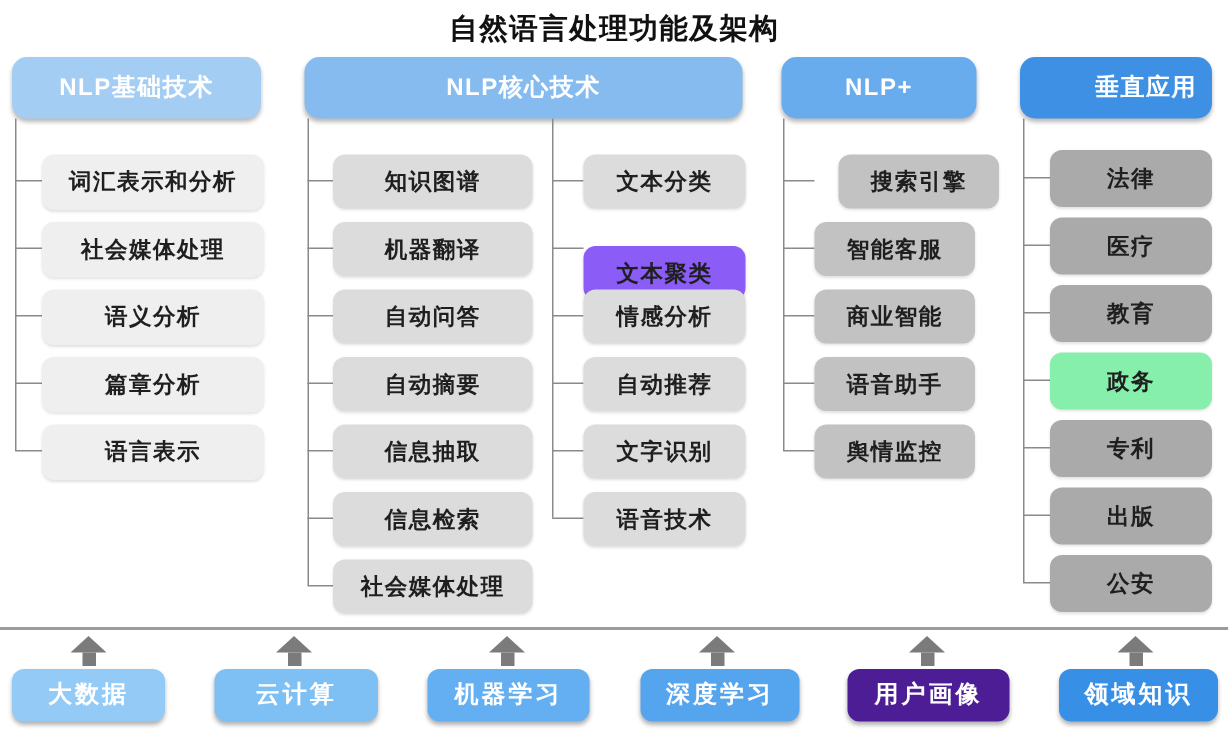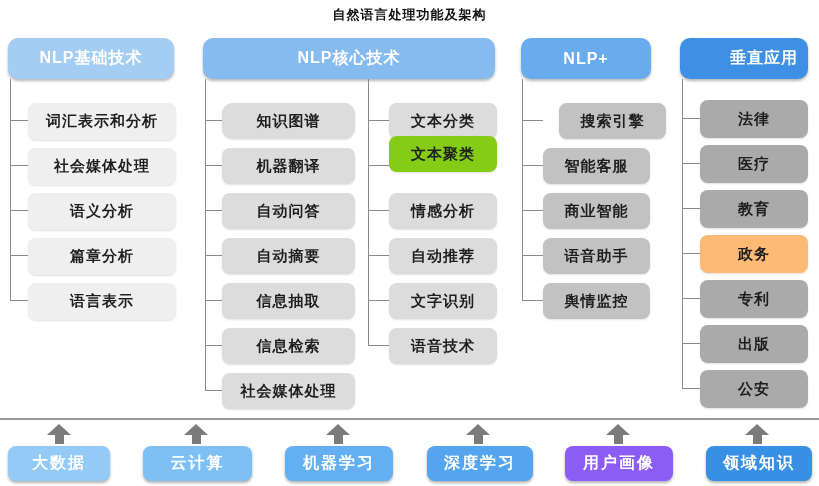--- a/index.html
+++ b/index.html
@@ -10,21 +10,21 @@
     width: 819px;
     height: 486px;
     background: #ffffff;
     overflow: hidden;
   }
   .diagram-title {
     position: absolute;
     left: 0; top: 6px;
     width: 100%;
     text-align: center;
-    font-size: 13px;
+    font-size: 19px;
     font-weight: bold;
     color: #111111;
     letter-spacing: 1px;
   }
   .col-header {
     position: absolute;
     top: 38px;
     height: 41px;
     border-radius: 10px;
     color: #ffffff;
@@ -132,36 +132,36 @@
   <div class="item c1" style="top: 238px; background-color: rgb(239, 239, 239);">篇章分析</div>
   <div class="item c1" style="top: 283px; background-color: rgb(239, 239, 239);">语言表示</div>
 
   <div class="tick" style="left:205px; width:17px; top:120px;"></div>
   <div class="tick" style="left:205px; width:17px; top:165px;"></div>
   <div class="tick" style="left:205px; width:17px; top:210px;"></div>
   <div class="tick" style="left:205px; width:17px; top:255px;"></div>
   <div class="tick" style="left:205px; width:17px; top:300px;"></div>
   <div class="tick" style="left:205px; width:17px; top:345px;"></div>
   <div class="tick" style="left:205px; width:17px; top:390px;"></div>
-  <div class="item c2a" style="top: 103px; background-color: rgb(220, 220, 220); border-radius: 11px;">知识图谱</div>
+  <div class="item c2a" style="top: 103px; background-color: rgb(220, 220, 220);">知识图谱</div>
   <div class="item c2a" style="top: 148px; background-color: rgb(220, 220, 220);">机器翻译</div>
   <div class="item c2a" style="top: 193px; background-color: rgb(220, 220, 220);">自动问答</div>
   <div class="item c2a" style="top: 238px; background-color: rgb(220, 220, 220);">自动摘要</div>
   <div class="item c2a" style="top: 283px; background-color: rgb(220, 220, 220);">信息抽取</div>
   <div class="item c2a" style="top: 328px; background-color: rgb(220, 220, 220);">信息检索</div>
   <div class="item c2a" style="top: 373px; background-color: rgb(220, 220, 220);">社会媒体处理</div>
 
   <div class="tick" style="left:368px; width:21px; top:120px;"></div>
   <div class="tick" style="left:368px; width:21px; top:165px;"></div>
   <div class="tick" style="left:368px; width:21px; top:210px;"></div>
   <div class="tick" style="left:368px; width:21px; top:255px;"></div>
   <div class="tick" style="left:368px; width:21px; top:300px;"></div>
   <div class="tick" style="left:368px; width:21px; top:345px;"></div>
   <div class="item c2b" style="top: 103px; background-color: rgb(220, 220, 220);">文本分类</div>
-  <div class="item c2b" style="top: 136px; background-color: #84cc16;">文本聚类</div>
+  <div class="item c2b" style="top: 164px; background-color: #8b5cf6;">文本聚类</div>
   <div class="item c2b" style="top: 193px; background-color: rgb(220, 220, 220);">情感分析</div>
   <div class="item c2b" style="top: 238px; background-color: rgb(220, 220, 220);">自动推荐</div>
   <div class="item c2b" style="top: 283px; background-color: rgb(220, 220, 220);">文字识别</div>
   <div class="item c2b" style="top: 328px; background-color: rgb(220, 220, 220);">语音技术</div>
 
   <div class="tick" style="left:522px; width:21px; top:120px;"></div>
   <div class="tick" style="left:522px; width:21px; top:165px;"></div>
   <div class="tick" style="left:522px; width:21px; top:210px;"></div>
   <div class="tick" style="left:522px; width:21px; top:255px;"></div>
   <div class="tick" style="left:522px; width:21px; top:300px;"></div>
@@ -174,21 +174,21 @@
   <div class="tick" style="left:682px; width:18px; top:118px;"></div>
   <div class="tick" style="left:682px; width:18px; top:163px;"></div>
   <div class="tick" style="left:682px; width:18px; top:208px;"></div>
   <div class="tick" style="left:682px; width:18px; top:253px;"></div>
   <div class="tick" style="left:682px; width:18px; top:298px;"></div>
   <div class="tick" style="left:682px; width:18px; top:343px;"></div>
   <div class="tick" style="left:682px; width:18px; top:388px;"></div>
   <div class="item c4" style="top: 100px; background-color: rgb(170, 170, 170);">法律</div>
   <div class="item c4" style="top: 145px; background-color: rgb(170, 170, 170);">医疗</div>
   <div class="item c4" style="top: 190px; background-color: rgb(170, 170, 170);">教育</div>
-  <div class="item c4" style="top: 235px; background-color: #fdba74;">政务</div>
+  <div class="item c4" style="top: 235px; background-color: #86efac;">政务</div>
   <div class="item c4" style="top: 280px; background-color: rgb(170, 170, 170);">专利</div>
   <div class="item c4" style="top: 325px; background-color: rgb(170, 170, 170);">出版</div>
   <div class="item c4" style="top: 370px; background-color: rgb(170, 170, 170);">公安</div>
 
   <div class="sep-line"></div>
 
   <div class="arrow-up" style="left:47px;">
       <div class="arrow-head"></div>
       <div class="arrow-stem"></div>
     </div>
@@ -210,16 +210,16 @@
     </div>
   <div class="arrow-up" style="left:745px;">
       <div class="arrow-head"></div>
       <div class="arrow-stem"></div>
     </div>
 
   <div class="base-box" style="left: 8px; width: 102px; background-color: rgb(147, 203, 246);">大数据</div>
   <div class="base-box" style="left: 143px; width: 109px; background-color: rgb(127, 192, 244);">云计算</div>
   <div class="base-box" style="left: 285px; width: 108px; background-color: rgb(99, 175, 241);">机器学习</div>
   <div class="base-box" style="left: 427px; width: 106px; background-color: rgb(85, 165, 238);">深度学习</div>
-  <div class="base-box" style="left: 565px; width: 108px; background-color: #8b5cf6;">用户画像</div>
+  <div class="base-box" style="left: 565px; width: 108px; background-color: #4c1d95;">用户画像</div>
   <div class="base-box" style="left: 706px; width: 106px; background-color: rgb(56, 144, 230);">领域知识</div>
 
 </div>
 
 </body></html>

